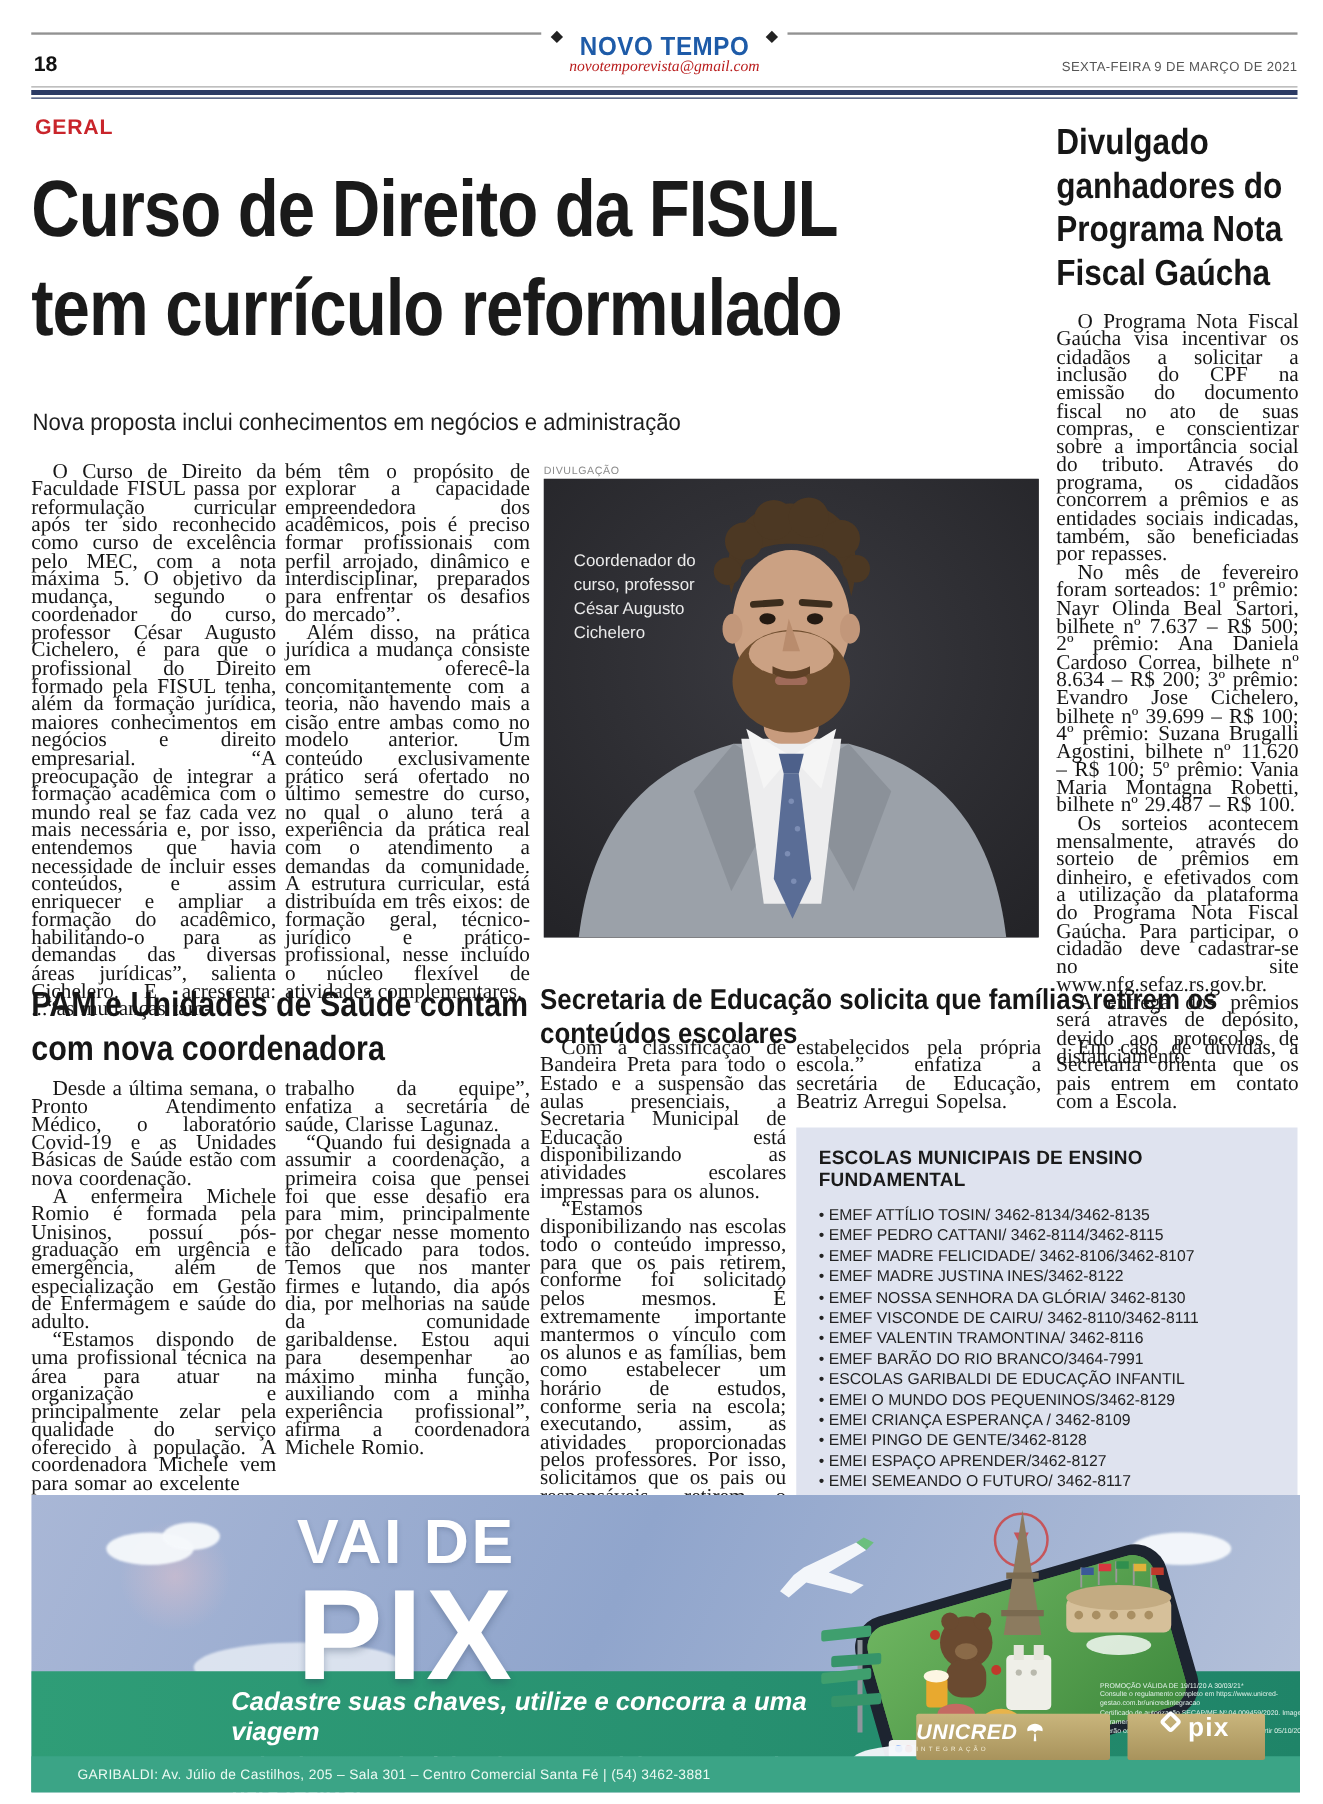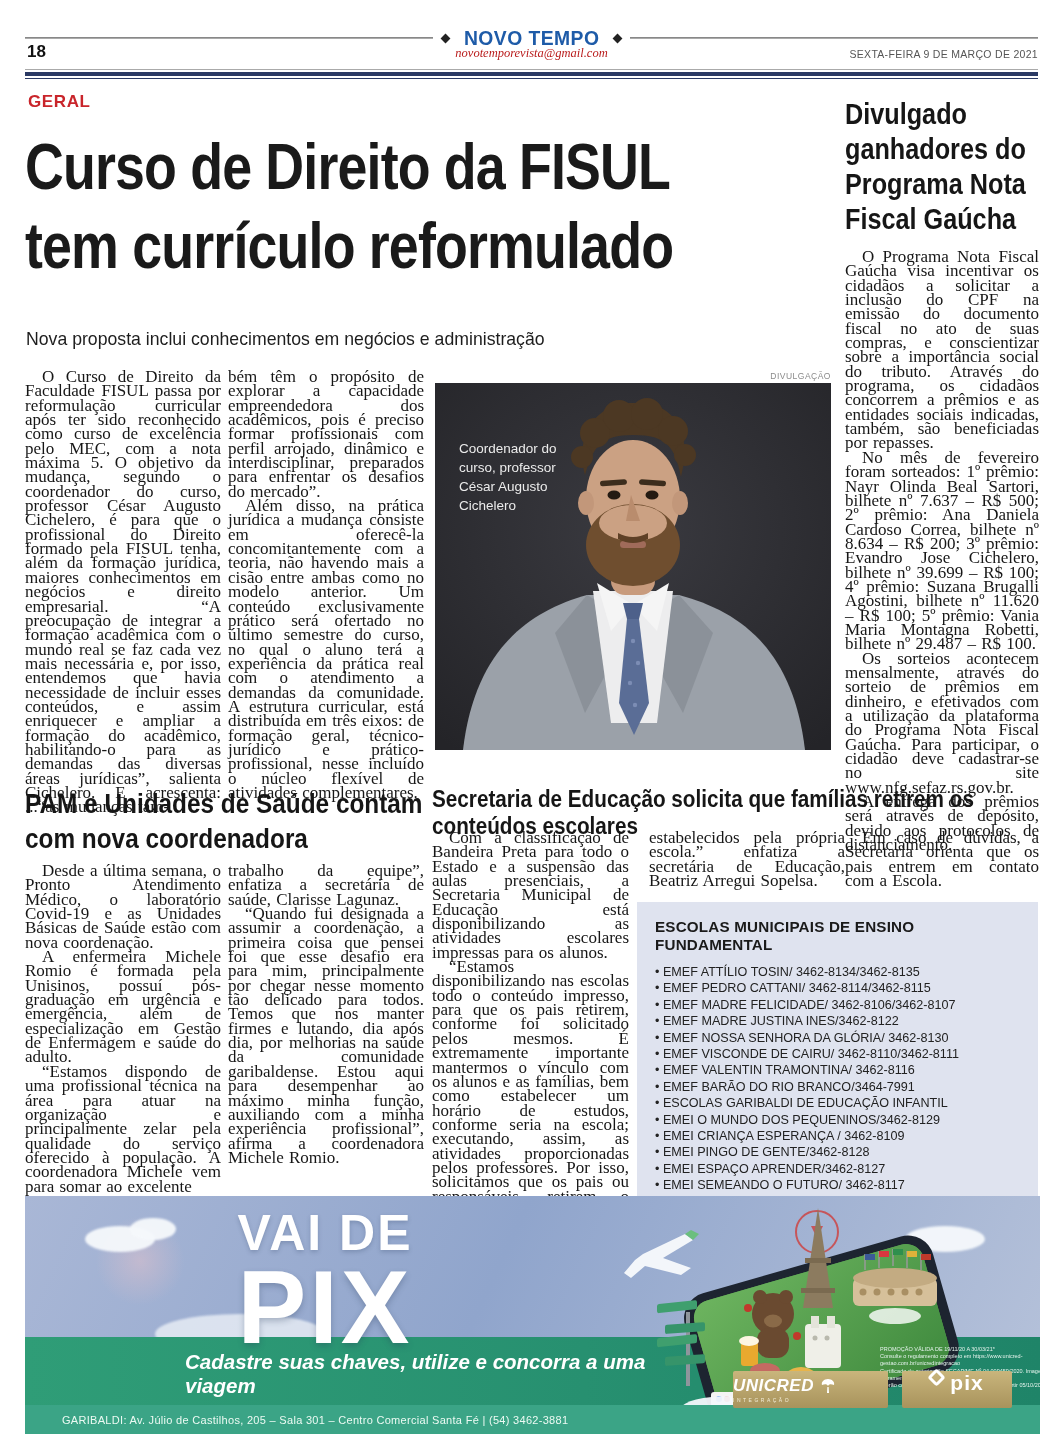--- a/index.html
+++ b/index.html
@@ -1,21 +1,21 @@
 <!DOCTYPE html>
 <html lang="pt"><head>
 <meta charset="utf-8">
 <style>
   * { margin:0; padding:0; box-sizing:border-box; }
   html,body { background:#ffffff; }
   .page { position:relative; width:1058px; height:1443px; background:#fff; overflow:hidden;
           font-family:"Liberation Serif", serif; color:#1b1b1b; }
 
   
-  .masthead-row { position:absolute; top:26px; left:25px; right:20px; display:flex; align-items:center; gap:9px; }
+  .masthead-row { position:absolute; top:26px; left:25px; right:20px; display:flex; align-items:flex-start; gap:9px; }
   .masthead-rule { flex:1; height:2px; background:linear-gradient(#777,#bbb); }
   .masthead-diamond { width:7px; height:7px; background:#222; transform:rotate(45deg); flex:none; }
   .masthead-title { font-family:"Liberation Sans", sans-serif; font-weight:bold; font-size:21px;
                     color:#1e5ba8; letter-spacing:.5px; transform:scaleX(.92); }
   .info-row { position:absolute; top:40px; left:25px; right:20px; height:22px; }
   .page-number { position:absolute; left:2px; top:2px; font-family:"Liberation Sans", sans-serif; font-weight:bold; font-size:17px; color:#111; }
   .header-email { position:absolute; left:0; right:0; top:6px; text-align:center; font-style:italic; font-size:12.5px; color:#b91c1c; }
   .header-date { position:absolute; right:0; top:8px; font-family:"Liberation Sans", sans-serif; font-size:10.5px; color:#555; letter-spacing:.3px; }
   .rule-grey  { position:absolute; top:69px; left:25px; right:20px; height:1px; background:#aaa; }
   .rule-navy-thick { position:absolute; top:72px; left:25px; right:20px; height:4px; background:#2b3a64; }
@@ -32,21 +32,21 @@
                    font-family:"Liberation Sans", sans-serif; font-size:19px; color:#1d1d1d;
                    transform:scaleX(.93); transform-origin:left top; }
 
   .serif-body p { font-size:17px; line-height:14.35px; text-align:justify; color:#161616;
                   word-spacing:1px; }
   .serif-body p.ind { text-indent:17px; }
   .col { position:absolute; }
   .m-col1 { left:25px;  top:370px; width:196px; }
   .m-col2 { left:228px; top:370px; width:196px; }
 
-  .photo-credit { position:absolute; left:435px; top:371px; width:396px; text-align:right;
+  .photo-credit { position:absolute; left:435px; top:371px; width:396px; 
                   font-family:"Liberation Sans", sans-serif; font-size:8.5px; color:#8b8b8b; letter-spacing:.5px; }
   .photo { position:absolute; left:435px; top:383px; width:396px; height:367px; background:#2e2e32; overflow:hidden; }
   .photo-caption { position:absolute; left:24px; top:56px; width:116px; z-index:4;
                    font-family:"Liberation Sans", sans-serif; font-size:13.5px; line-height:19px; color:#ebebeb; }
 
   
   .nf-headline { position:absolute; left:845px; top:97px; width:230px;
                  font-family:"Liberation Sans", sans-serif; font-weight:bold; font-size:29px; line-height:35px;
                  color:#161616; transform:scaleX(.87); transform-origin:left top; }
   .nf-body { left:845px; top:250px; width:194px; }
@@ -56,21 +56,21 @@
                     font-family:"Liberation Sans", sans-serif; font-weight:bold; font-size:28px; line-height:35px;
                     color:#161616; transform:scaleX(.87); transform-origin:left top; }
   .s-col1 { left:25px;  top:864px; width:196px; }
   .s-col2 { left:228px; top:864px; width:196px; }
 
   
   .edu-headline { position:absolute; left:432px; top:786px; width:680px;
                   font-family:"Liberation Sans", sans-serif; font-weight:bold; font-size:23px;
                   color:#161616; transform:scaleX(.9); transform-origin:left top; }
   .e-col1 { left:432px; top:831px; width:197px; }
-  .e-col2 { left:637px; top:831px; width:196px;margin-left:12px; }
+  .e-col2 { left:637px; top:831px; width:196px; }
   .e-col3 { left:845px; top:831px; width:194px; }
 
   
   .schools-box { position:absolute; left:637px; top:902px; width:401px; height:364px;
                  background:#dfe3ef; padding:16px 16px 16px 18px; }
   .schools-title { font-family:"Liberation Sans", sans-serif; font-weight:bold; font-size:15.5px;
                    color:#1a1a1a; transform:scaleX(.98); transform-origin:left top; letter-spacing:.2px; }
   .schools-list { margin-top:10px; list-style:none; }
   .schools-list li { font-family:"Liberation Sans", sans-serif; font-size:12.6px; line-height:16.4px; color:#222; }
   .schools-list li::before { content:"• "; }

